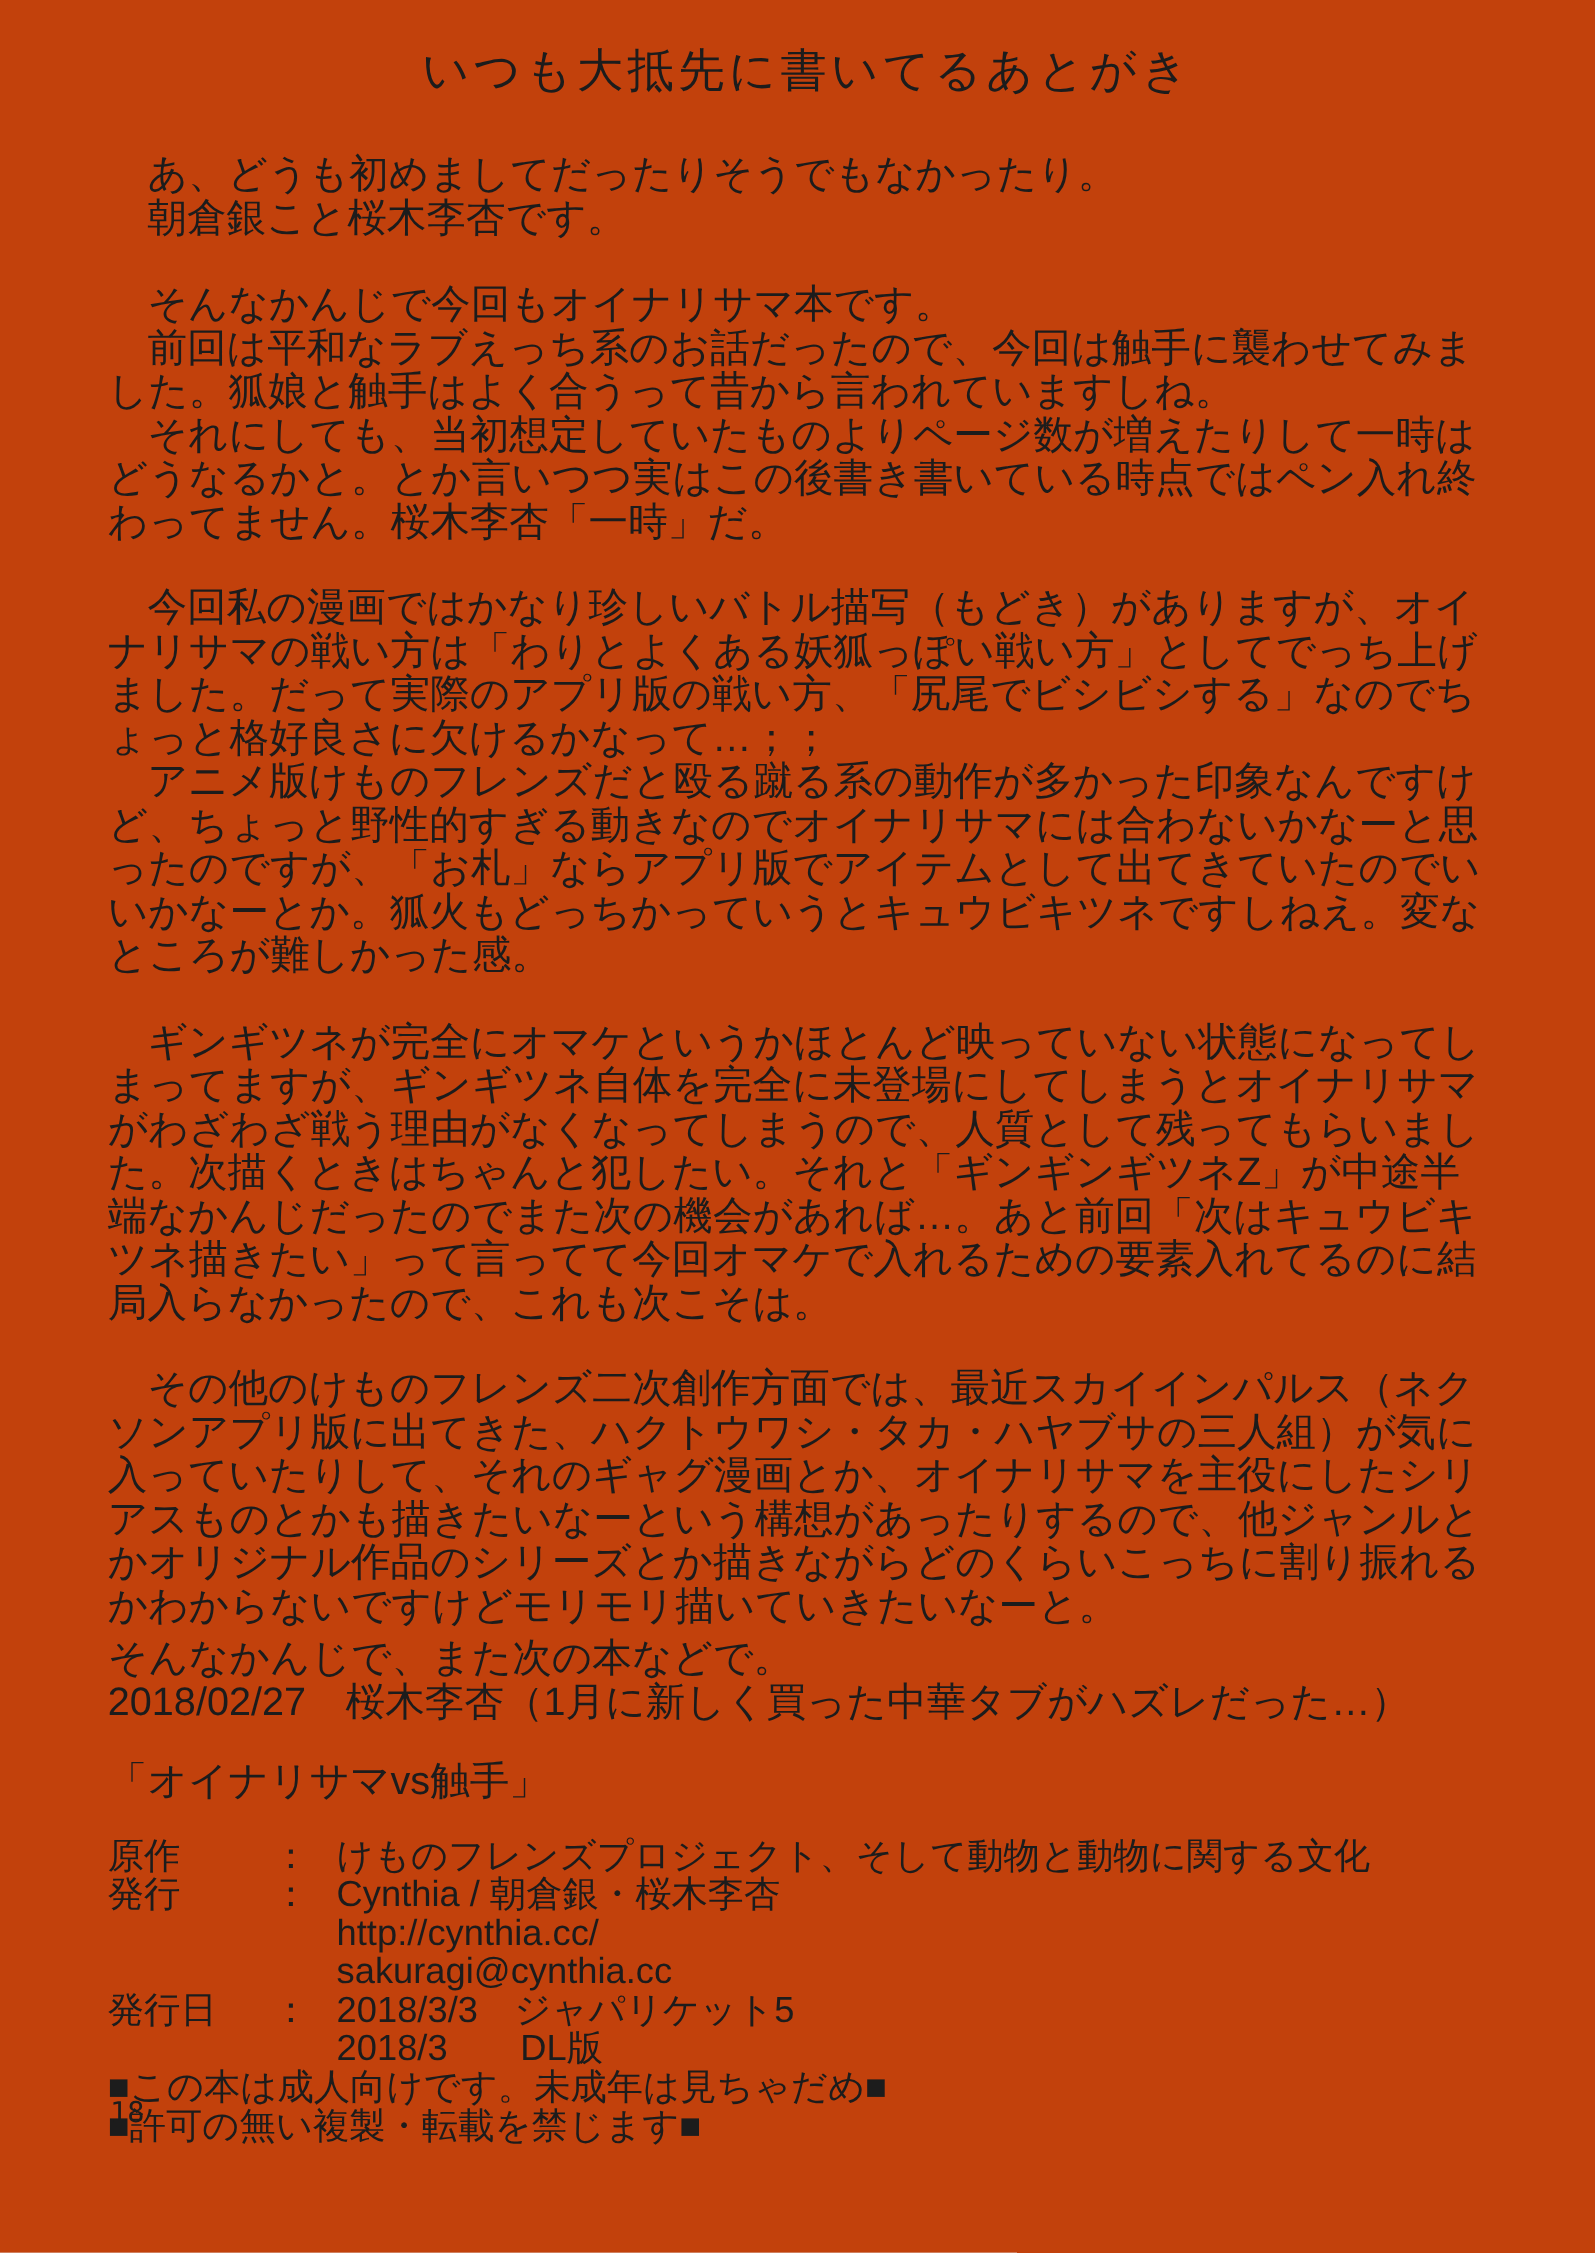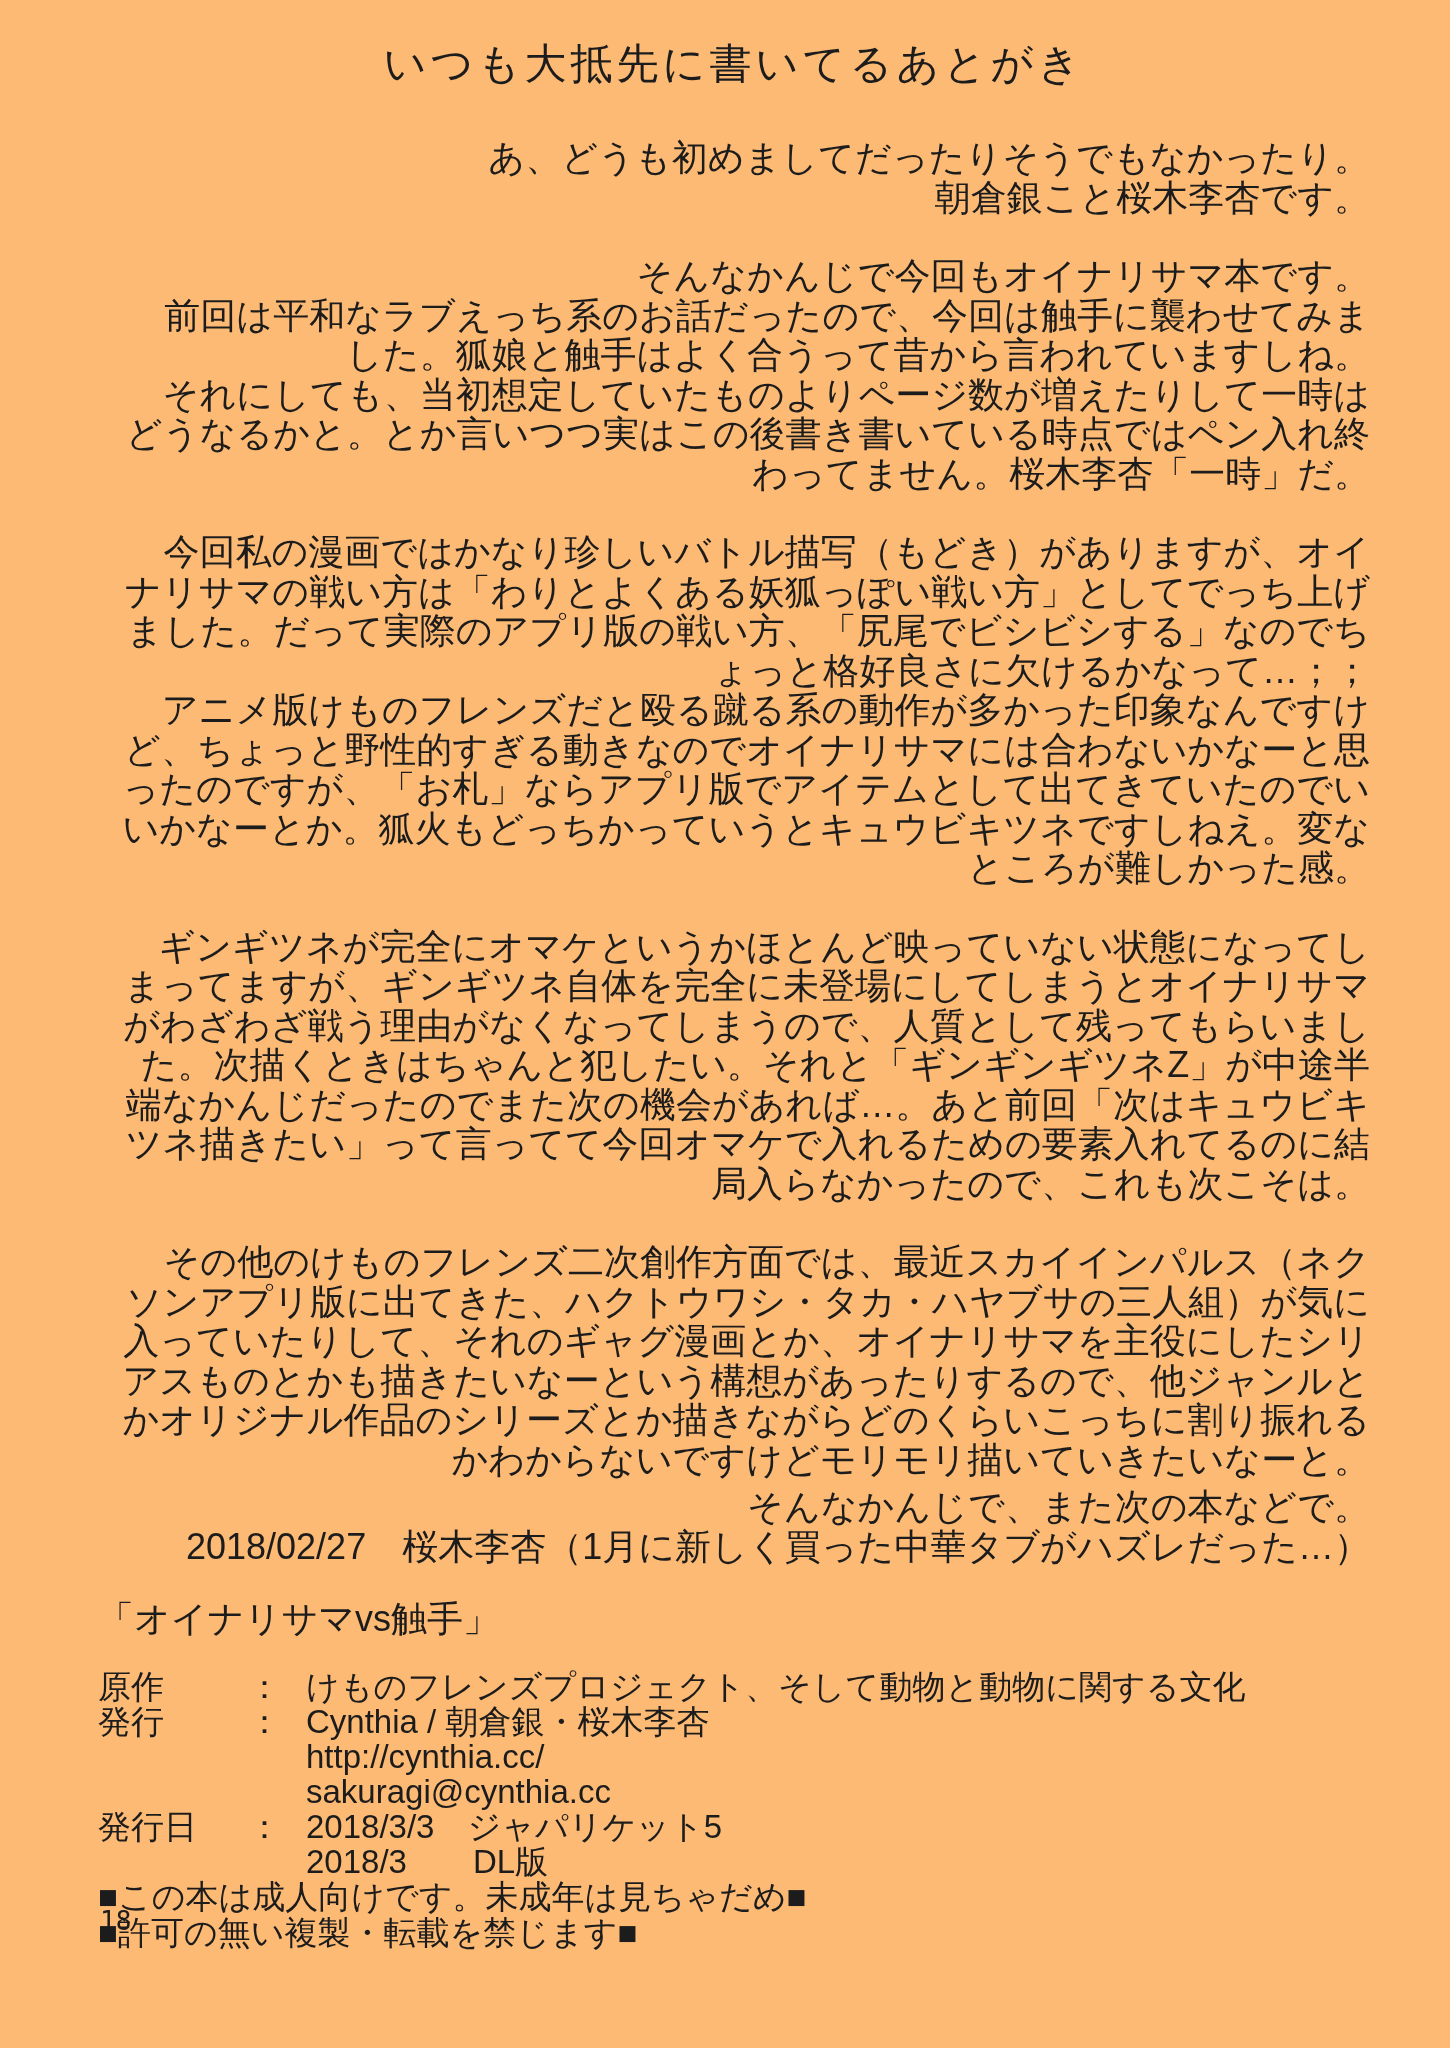--- a/index.html
+++ b/index.html
@@ -1,33 +1,33 @@
 <!DOCTYPE html>
 <html><head>
 <meta charset="utf-8">
 <style>
   html,body { margin:0; padding:0; background:#e8e8e8; }
   .page {
     position:relative;
     width:1450px; height:2048px;
     margin:0 auto;
-    background:#fdba74;
+    background:#c2410c;
     color:#1c1c1c;
     font-family:"Liberation Sans","DejaVu Sans",sans-serif;
     overflow:hidden;
   }
   .content { position:absolute; left:98px; right:80px; top:0; }
   .doc-title {
     margin-top:36px;
     text-align:center;
     font-size:42px;
     letter-spacing:4px;
     white-space:pre;
   }
-  .para { margin-top:39px;text-align:right; }
+  .para { margin-top:39px; }
   .para.first { margin-top:46px; }
   .line {
     font-size:36px;
     line-height:39.5px;
     height:39.5px;
     white-space:pre;
     letter-spacing:0px;
   }
   .closing { margin-top:8px; }
   .book-title-block { margin-top:33px; }

